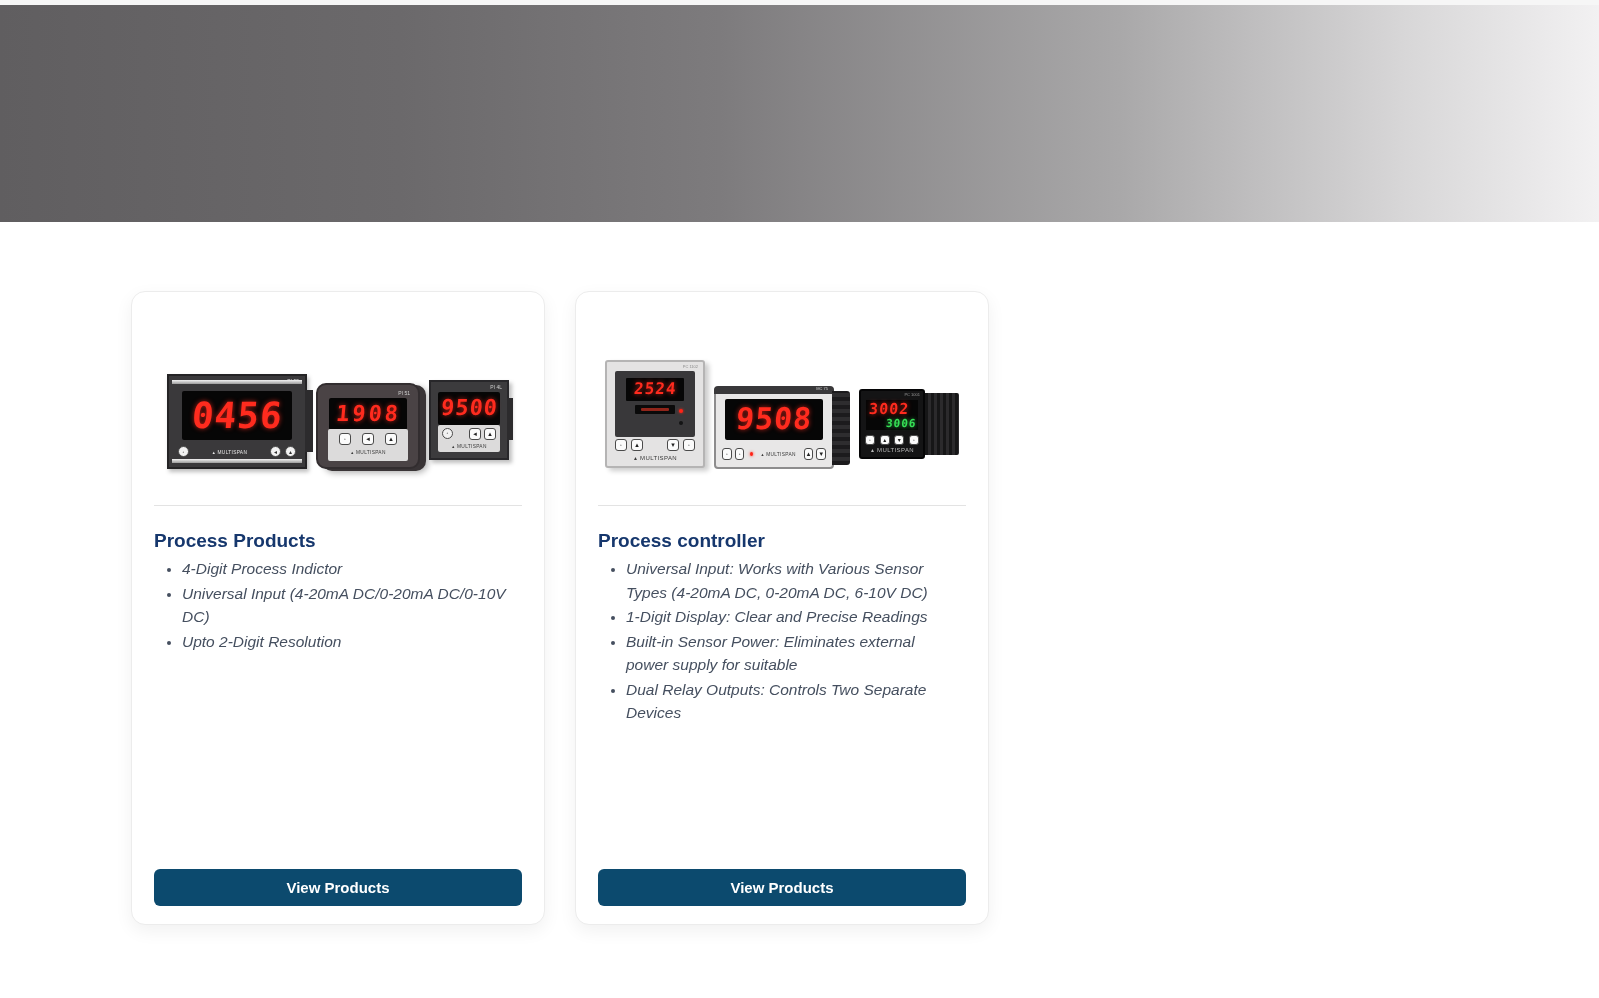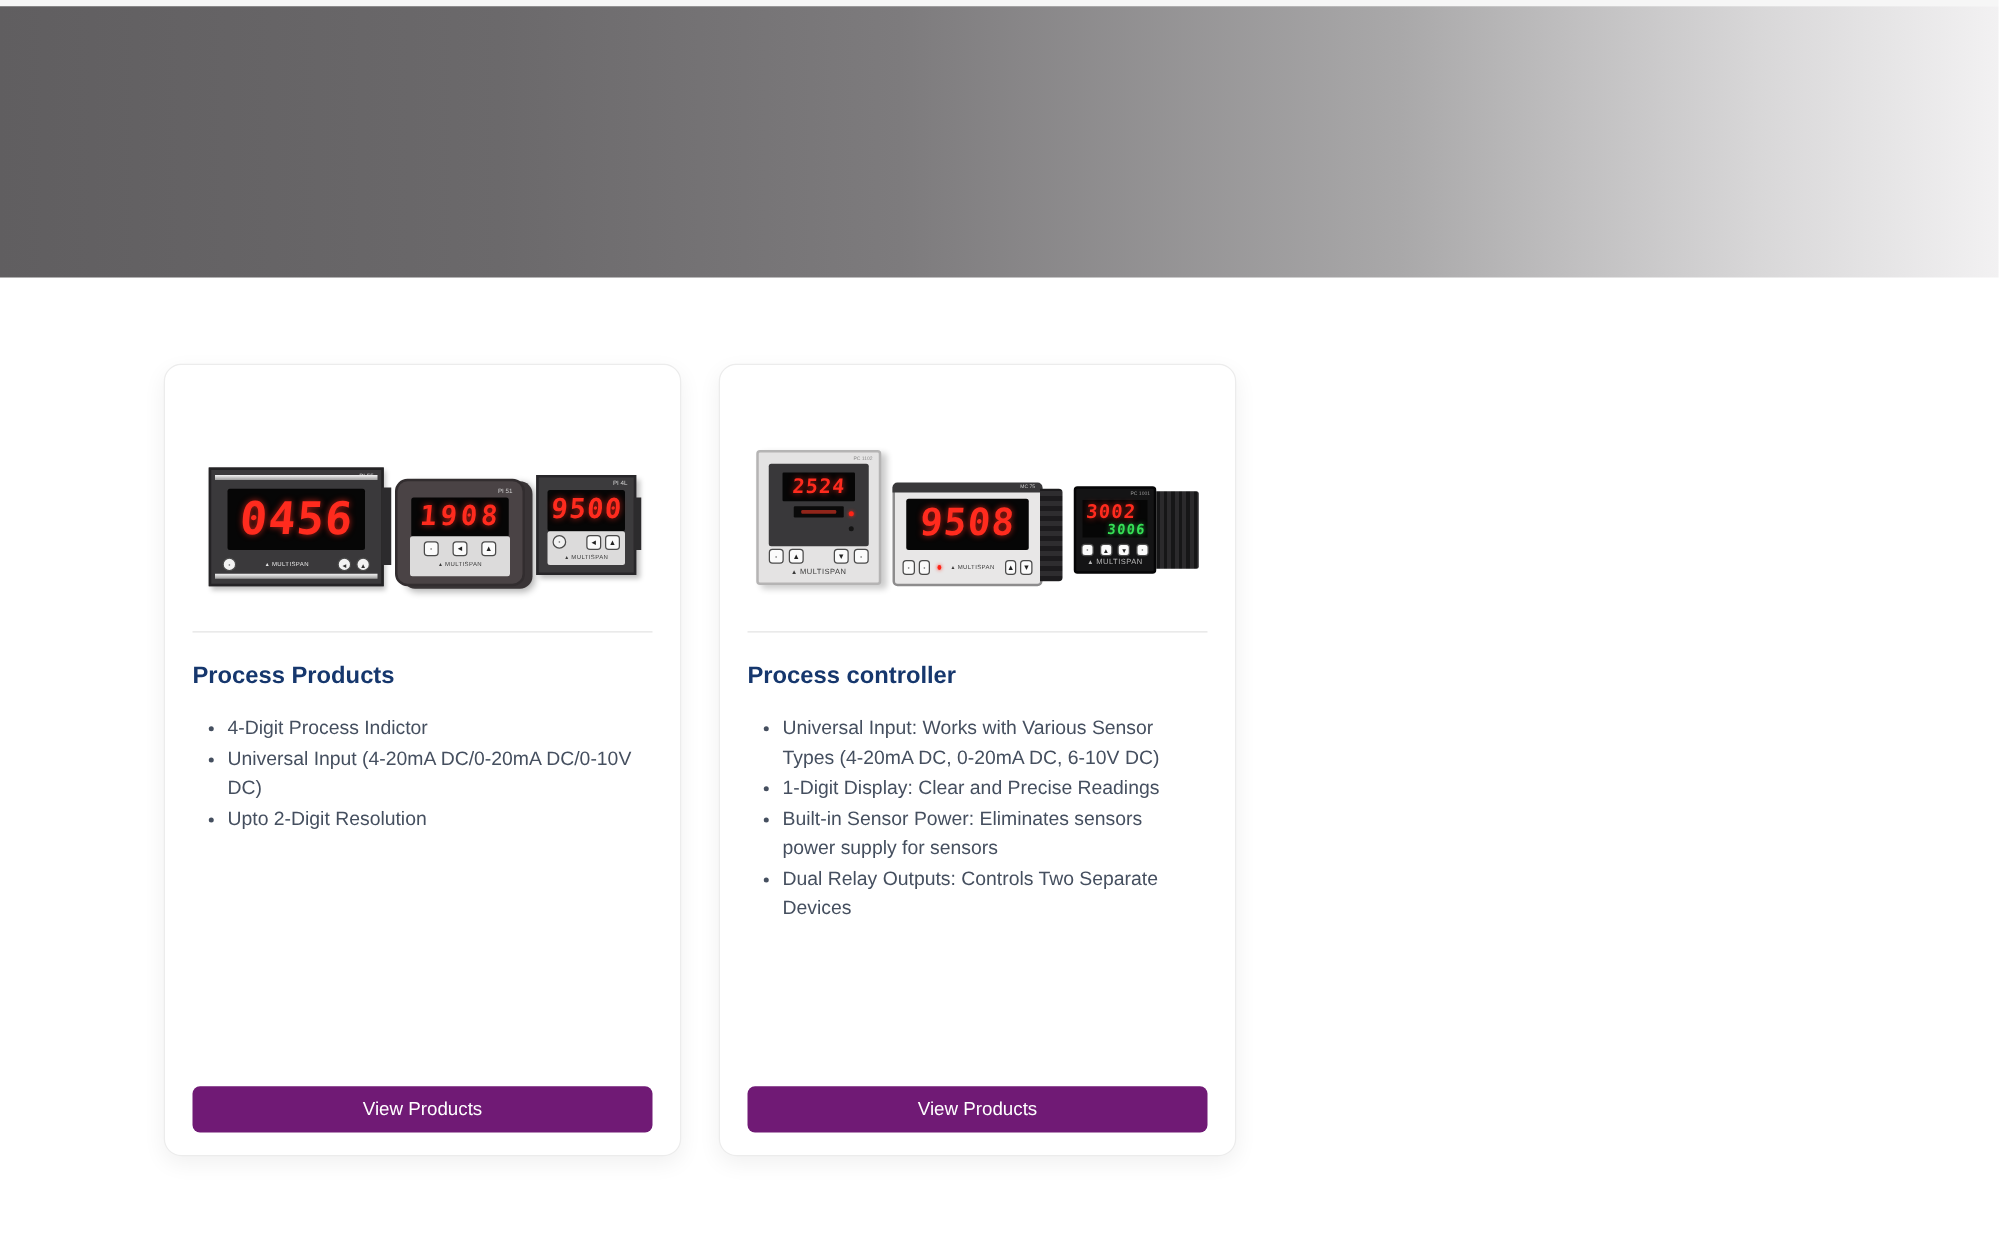--- a/index.html
+++ b/index.html
@@ -14,26 +14,26 @@
   .banner p { color:#f5f5f5; font-size:16px; margin-top:14px; }
 
   
   .cards { display:flex; gap:30px; margin:69px 0 0 131px; }
   .card { width:414px; height:634px; background:#ffffff; border:1px solid #ececec;
     border-radius:14px; box-shadow:0 6px 18px rgba(0,0,0,.06); padding:0 22px; position:relative; }
 
   .card-image { height:213px; display:flex; align-items:center; justify-content:center; gap:9px; padding-top:46px; }
   .divider { border:none; border-top:1px solid #e3e3e3; margin:0; }
   .card-title { color:#16376d; font-size:19px; font-weight:700; margin-top:24px; }
-  .features { margin:19px 0 0 0; padding-left:28px; width:356px; }
+  .features { margin:5px 0 0 0; padding-left:28px; width:356px;font-style:italic; }
   .features li { color:#454f5f; font-size:15.5px; line-height:1.52; margin-bottom:1px; }
   .features li::marker { color:#454f5f; font-size:13px; }
   .view-btn { position:absolute; left:22px; right:22px; bottom:18px; height:37px;
-    background:#701a75; color:#ffffff; font-family:"Liberation Sans",sans-serif;
-    font-size:15px; font-weight:400; border:none; border-radius:6px; cursor:pointer; }
+    background:#0c4a6e; color:#ffffff; font-family:"Liberation Sans",sans-serif;
+    font-size:15px; font-weight:700; border:none; border-radius:6px; cursor:pointer; }
 
   
   .digits { font-family:"DejaVu Sans Mono", monospace; font-weight:bold; color:#ff2b1e;
     text-shadow:0 0 5px rgba(255,43,30,.7); transform:skewX(-5deg); letter-spacing:1px; line-height:1; }
   .brand { font-size:6px; color:#e8e8e8; letter-spacing:.4px; white-space:nowrap; transform:scale(.8); }
   .brand::before { content:"▲ "; font-size:5px; }
   .brand.dark { color:#3a3a3a; }
   .model { position:absolute; font-size:5px; color:#cfcfcf; line-height:1; }
   .btn-circ { width:11px; height:11px; border-radius:50%; background:#f2f2f2; border:1px solid #4a4a4a;
     display:inline-flex; align-items:center; justify-content:center; font-size:6px; color:#333; }
@@ -251,19 +251,19 @@
         <div class="body"></div>
       </div>
 
     </div>
 
     <hr class="divider">
     <h2 class="card-title">Process controller</h2>
     <ul class="features">
       <li>Universal Input: Works with Various Sensor Types (4-20mA DC, 0-20mA DC, 6-10V DC)</li>
       <li>1-Digit Display: Clear and Precise Readings</li>
-      <li>Built-in Sensor Power: Eliminates sensors power supply for sensors</li>
+      <li>Built-in Sensor Power: Eliminates external power supply for suitable</li>
       <li>Dual Relay Outputs: Controls Two Separate Devices</li>
     </ul>
     <button class="view-btn">View Products</button>
   </section>
 
 </main>
 
 </body></html>

